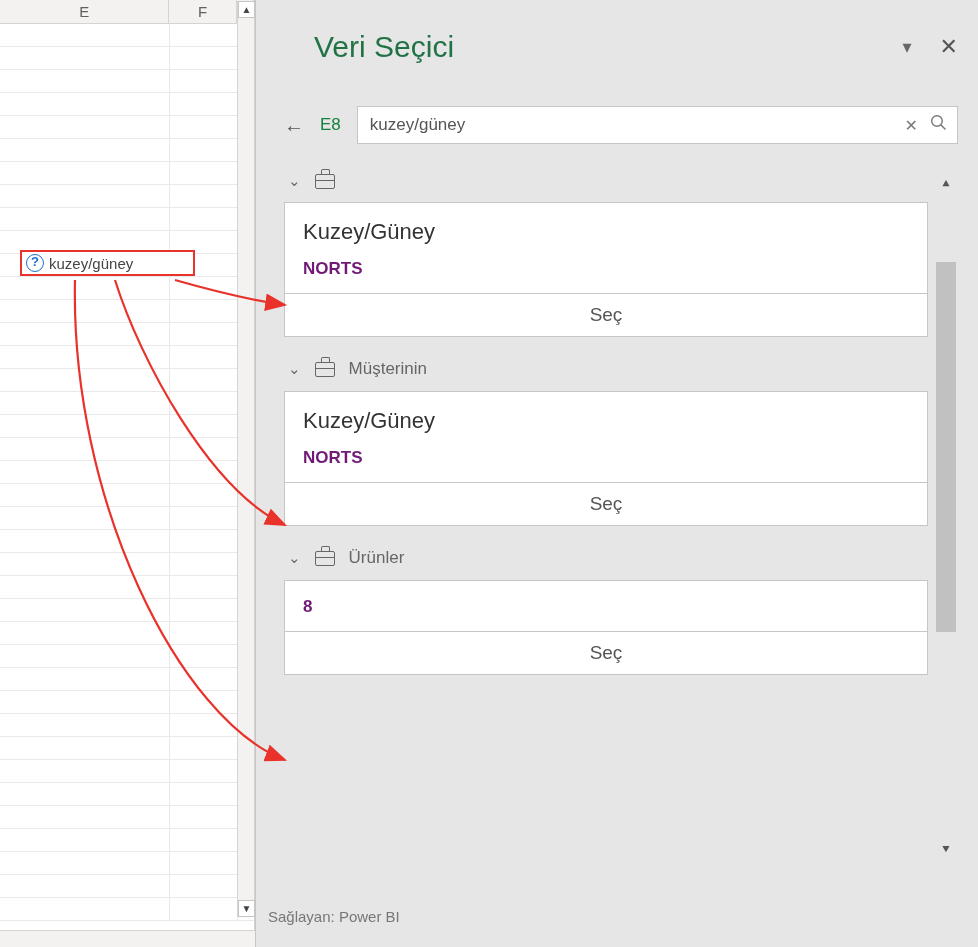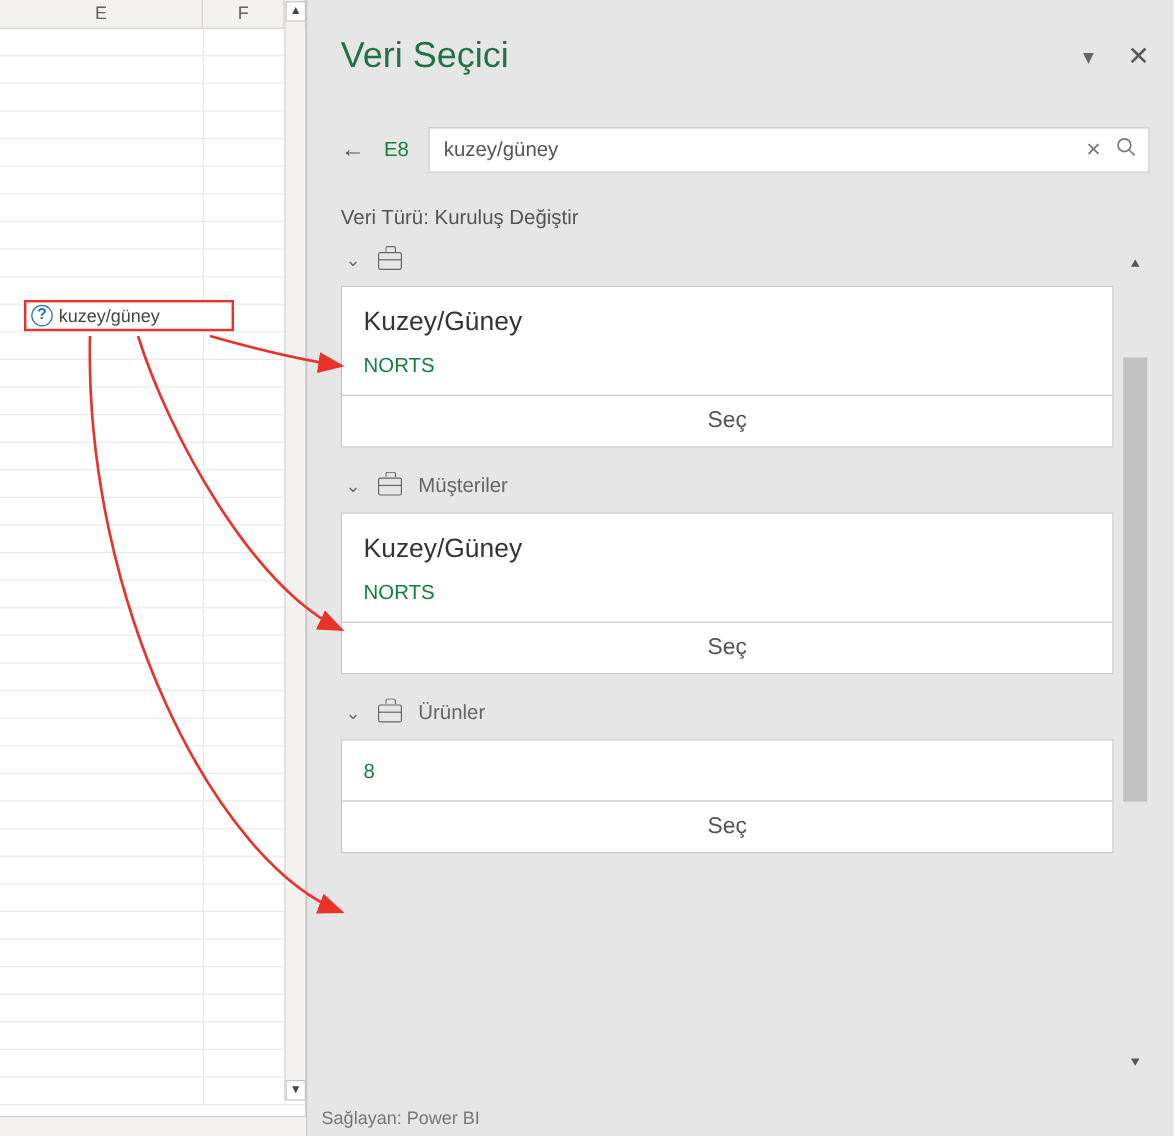--- a/index.html
+++ b/index.html
@@ -124,20 +124,21 @@
     position: relative;
     height: 947px;
     padding: 12px 20px 0 28px;
   }
   .panel-title-row {
     display: flex;
     align-items: center;
     justify-content: space-between;
     margin-bottom: 42px;
     margin-top: 18px;
+    margin-left: 30px;
   }
   .panel-title {
     font-size: 30px;
     font-weight: 400;
     color: #217346;
   }
   .panel-title-icons { display:flex; gap:28px; align-items:center; }
   .panel-title-icons .ico {
     font-size: 18px;
     color: #666;
@@ -270,35 +271,36 @@
     padding: 16px 18px 14px 18px;
   }
   .card-title {
     font-size: 22px;
     color: #333;
     margin-bottom: 14px;
     font-weight: 400;
   }
   .card-sub {
     font-size: 17px;
-    color: #15803d;
+    color: #701a75;
+    font-weight: bold;
   }
   .card-select {
     border-top: 1px solid #c8c6c4;
     text-align: center;
     font-size: 19px;
     color: #555;
     padding: 10px 1px;
     cursor: pointer;
   }
   .card-sub.small { font-size:17px; }
 
   .footer {
     position: absolute;
-    bottom: 6px;
+    bottom: 22px;
     left: 12px;
     font-size: 15px;
     color: #777;
   }
 
   
   .arrows-svg {
     position: absolute;
     left: 0; top: 0;
     width: 978px; height: 947px;
@@ -504,40 +506,39 @@
         <span class="x">✕</span>
         <span class="mag">
           <svg width="17" height="17" viewBox="0 0 17 17" fill="none">
             <circle cx="7" cy="7" r="5.3" stroke="#777" stroke-width="1.4"></circle>
             <line x1="11" y1="11" x2="15.5" y2="15.5" stroke="#777" stroke-width="1.4"></line>
           </svg>
         </span>
       </div>
     </div>
 
-    <div class="data-type-line">Veri Türü: Kuruluş Değiştir</div>
 
     <div class="results-scroll">
 
       <div class="group-header">
         <span class="chev">⌄</span>
         <span class="briefcase"></span>
       </div>
       <div class="card">
         <div class="card-body">
           <div class="card-title">Kuzey/Güney</div>
           <div class="card-sub">NORTS</div>
         </div>
         <div class="card-select">Seç</div>
       </div>
 
       <div class="group-header">
         <span class="chev">⌄</span>
         <span class="briefcase"></span>
-        <span>Müşteriler</span>
+        <span>Müşterinin</span>
       </div>
       <div class="card">
         <div class="card-body">
           <div class="card-title">Kuzey/Güney</div>
           <div class="card-sub">NORTS</div>
         </div>
         <div class="card-select">Seç</div>
       </div>
 
       <div class="group-header">

